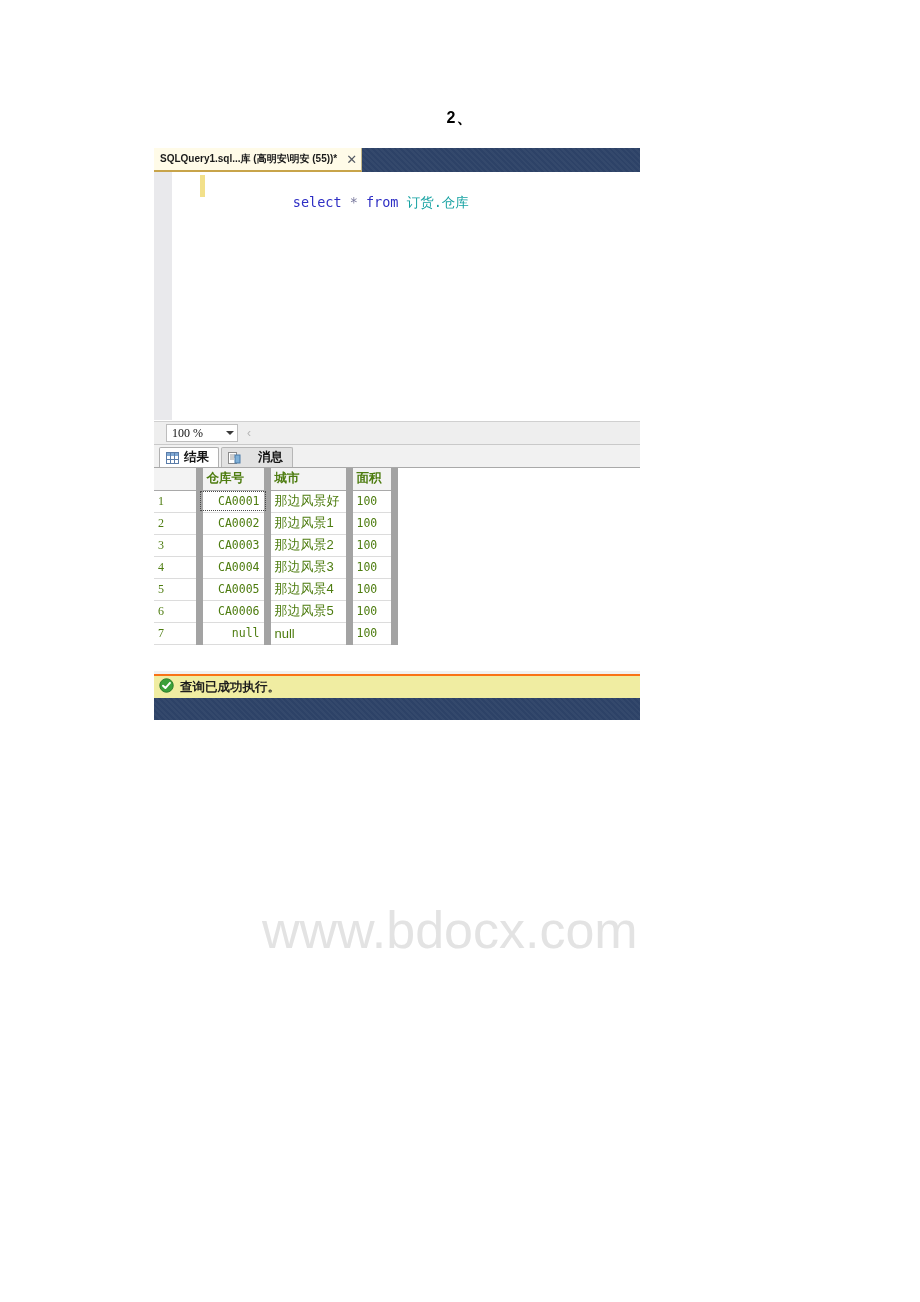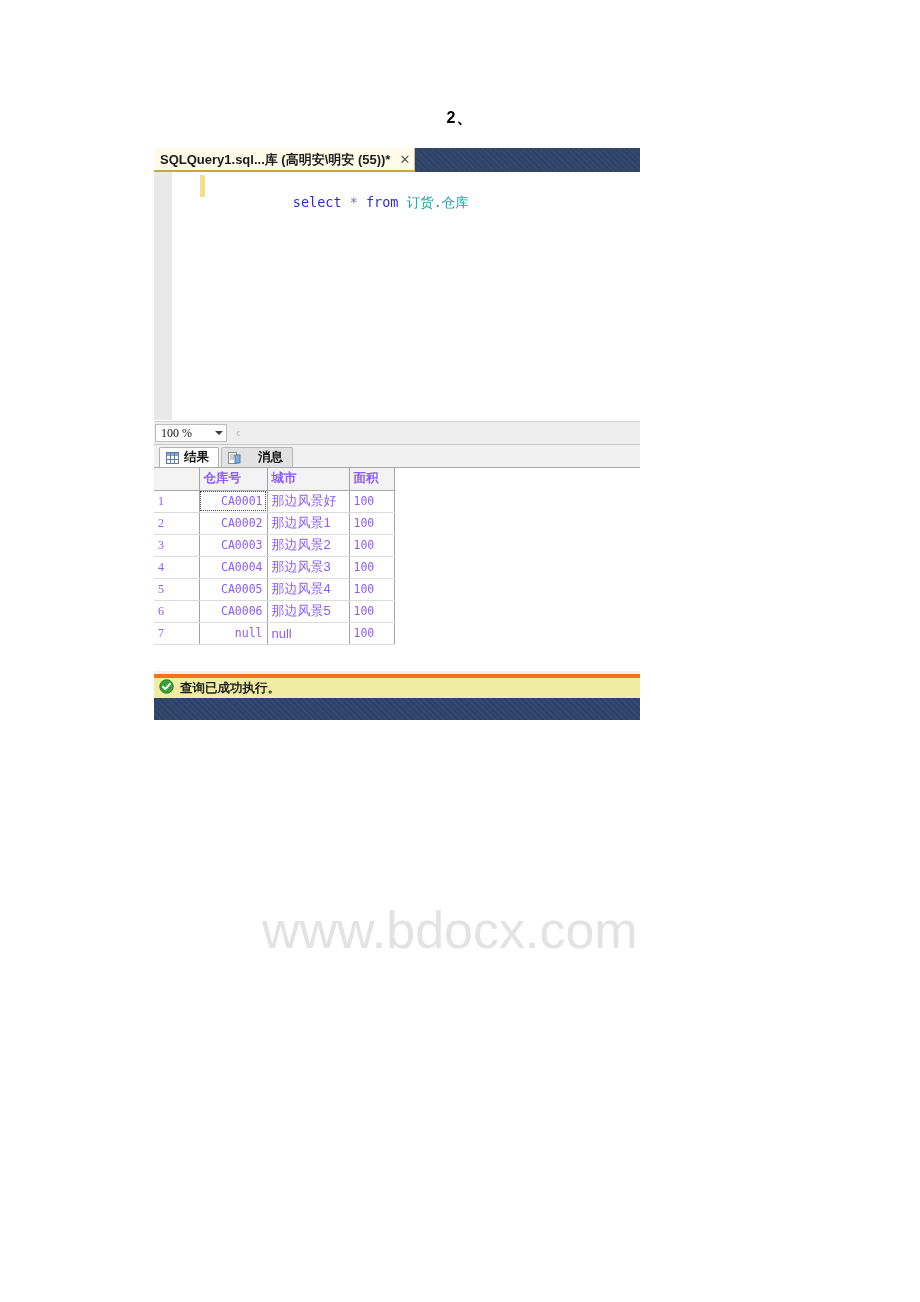--- a/index.html
+++ b/index.html
@@ -56,21 +56,21 @@
     box-sizing: border-box;
     display: flex;
     align-items: center;
     padding: 0 4px 0 6px;
     background: #fffbe8;
     border-right: 1px solid #c6b98c;
     border-bottom: 2px solid #c8a44a;
   }
   .doc-tab .tab-label {
     font-family: "Liberation Sans", sans-serif;
-    font-size: 13px;
+    font-size: 10px;
     font-weight: bold;
     color: #1a1a1a;
     white-space: nowrap;
     line-height: 1;
   }
   .doc-tab .tab-close {
     margin-left: 9px;
     font-size: 13px;
     color: #555a63;
     font-family: "Liberation Sans", sans-serif;
@@ -118,21 +118,21 @@
     height: 22px;
     background: #eeeeee;
     border-top: 1px solid #d0d0d0;
     display: flex;
     align-items: center;
     position: relative;
   }
   .zoom-combo {
     width: 72px;
     height: 18px;
-    margin-left: 1px;
+    margin-left: 12px;
     background: #ffffff;
     border: 1px solid #bdbdbd;
     box-sizing: border-box;
     display: flex;
     align-items: center;
     justify-content: space-between;
     padding: 0 3px 0 5px;
   }
   .zoom-combo .zv {
     font-family: "Liberation Serif", serif;
@@ -201,26 +201,26 @@
     overflow: hidden;
     position: relative;
   }
   table.rgrid {
     border-collapse: collapse;
     font-family: "DejaVu Sans Mono", monospace;
     font-size: 11.5px;
     table-layout: fixed;
   }
   table.rgrid th, table.rgrid td {
-    border-right: 1px solid #a3a3a3;
+    border-right: 7px solid #a3a3a3;
     border-bottom: 1px solid #dcdcdc;
     height: 22px;
     box-sizing: border-box;
     padding: 0 4px;
-    color: #8b5cf6;
+    color: #4d7c0f;
     background: #ffffff;
     overflow: hidden;
     white-space: nowrap;
   }
   table.rgrid thead th {
     background: #f3f3f3;
     border-bottom: 1px solid #a9a9a9;
     font-family: "Liberation Sans", sans-serif;
     font-size: 12.5px;
     font-weight: bold;
@@ -265,21 +265,21 @@
   }
 
   
   .status-strip {
     position: absolute;
     left: 0;
     bottom: 22px;
     width: 486px;
     height: 24px;
     background: #f0eda2;
-    border-top: 4px solid #f97316;
+    border-top: 2px solid #f97316;
     box-sizing: border-box;
     display: flex;
     align-items: center;
     padding-left: 5px;
     z-index: 6;
   }
   .status-strip .stext {
     margin-left: 6px;
     font-family: "Liberation Sans", sans-serif;
     font-size: 12.5px;

